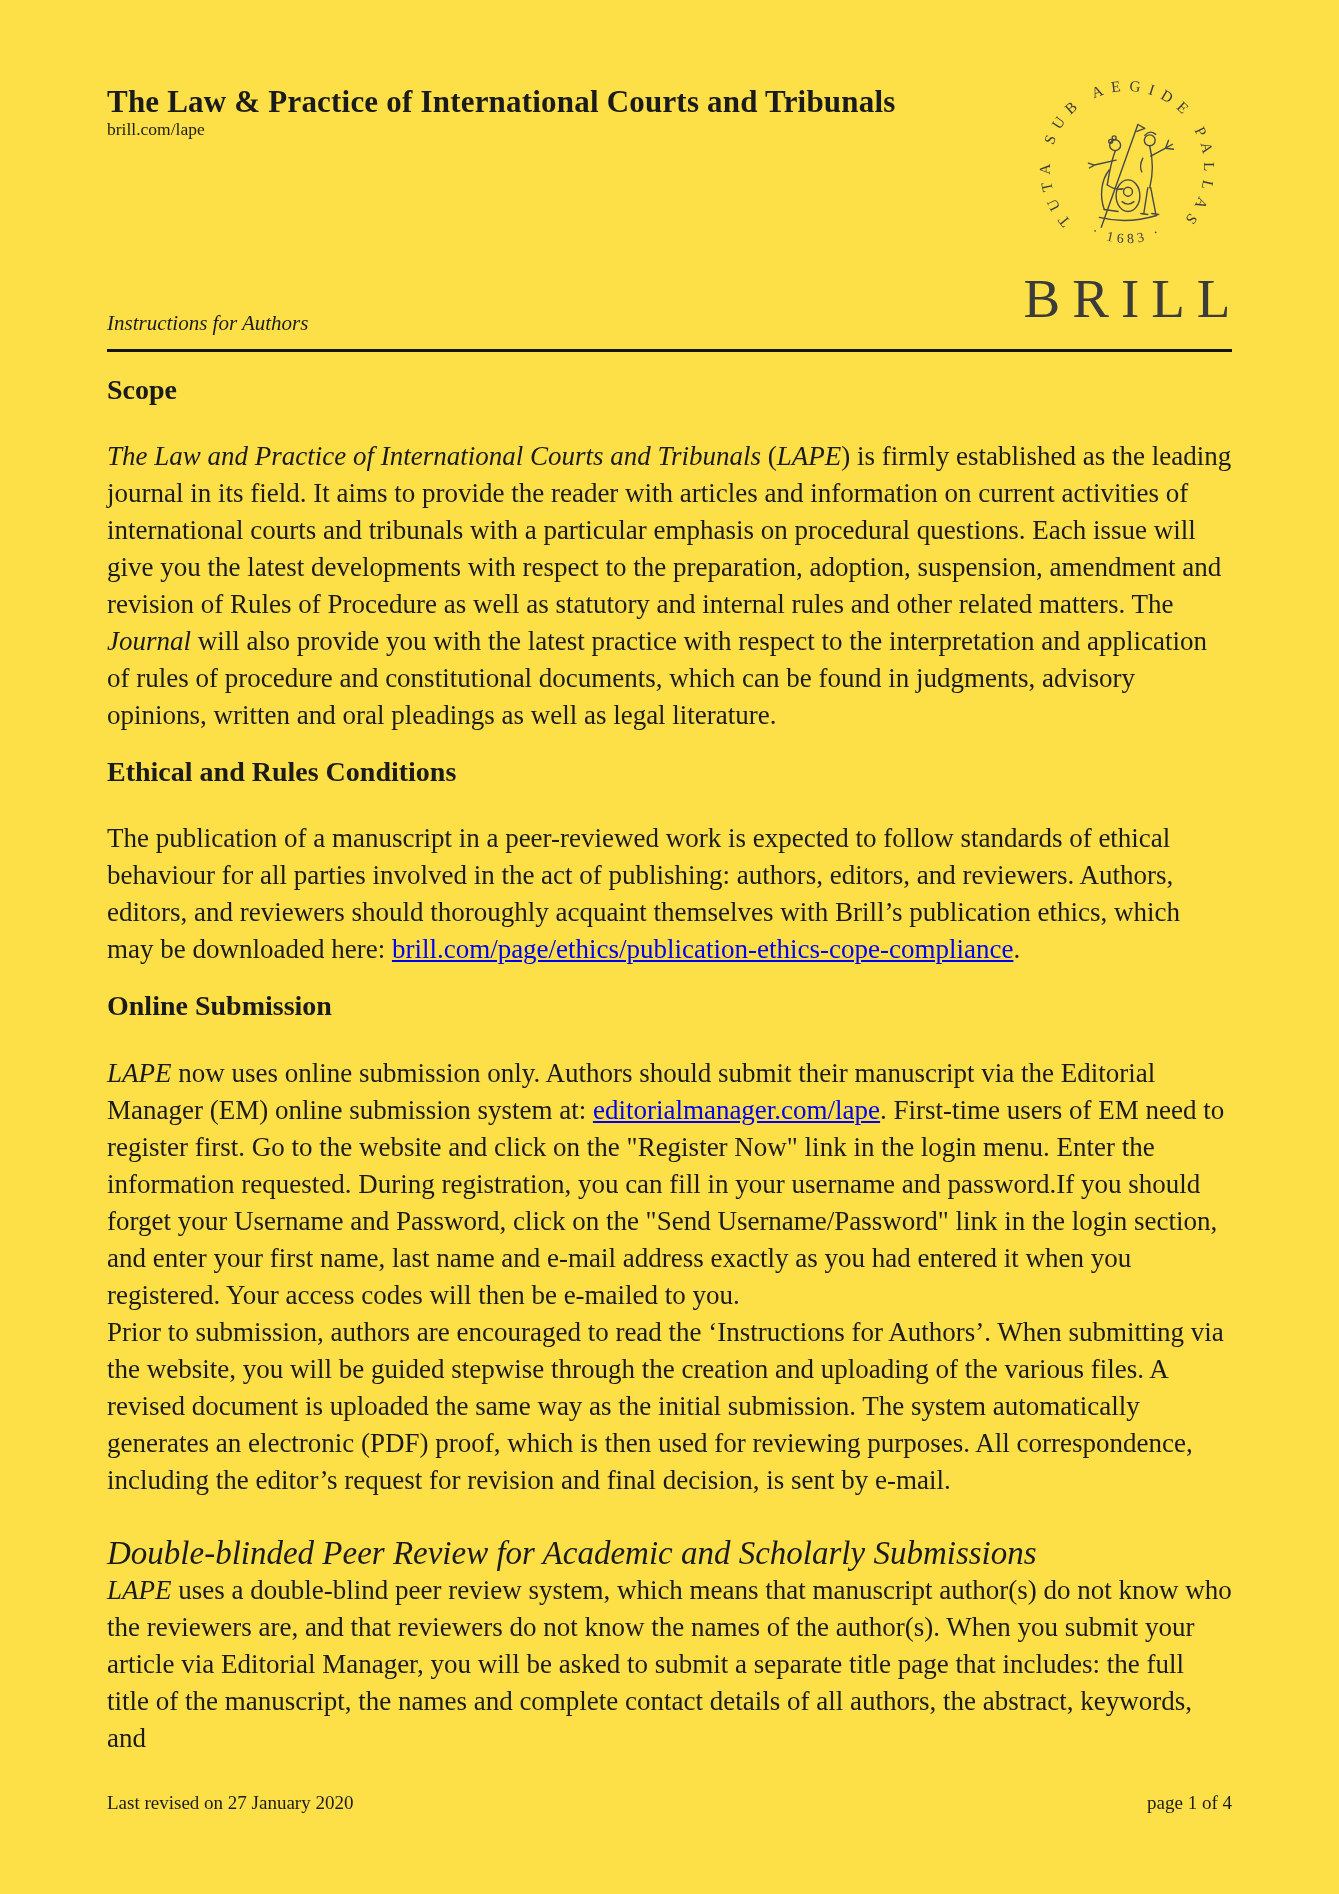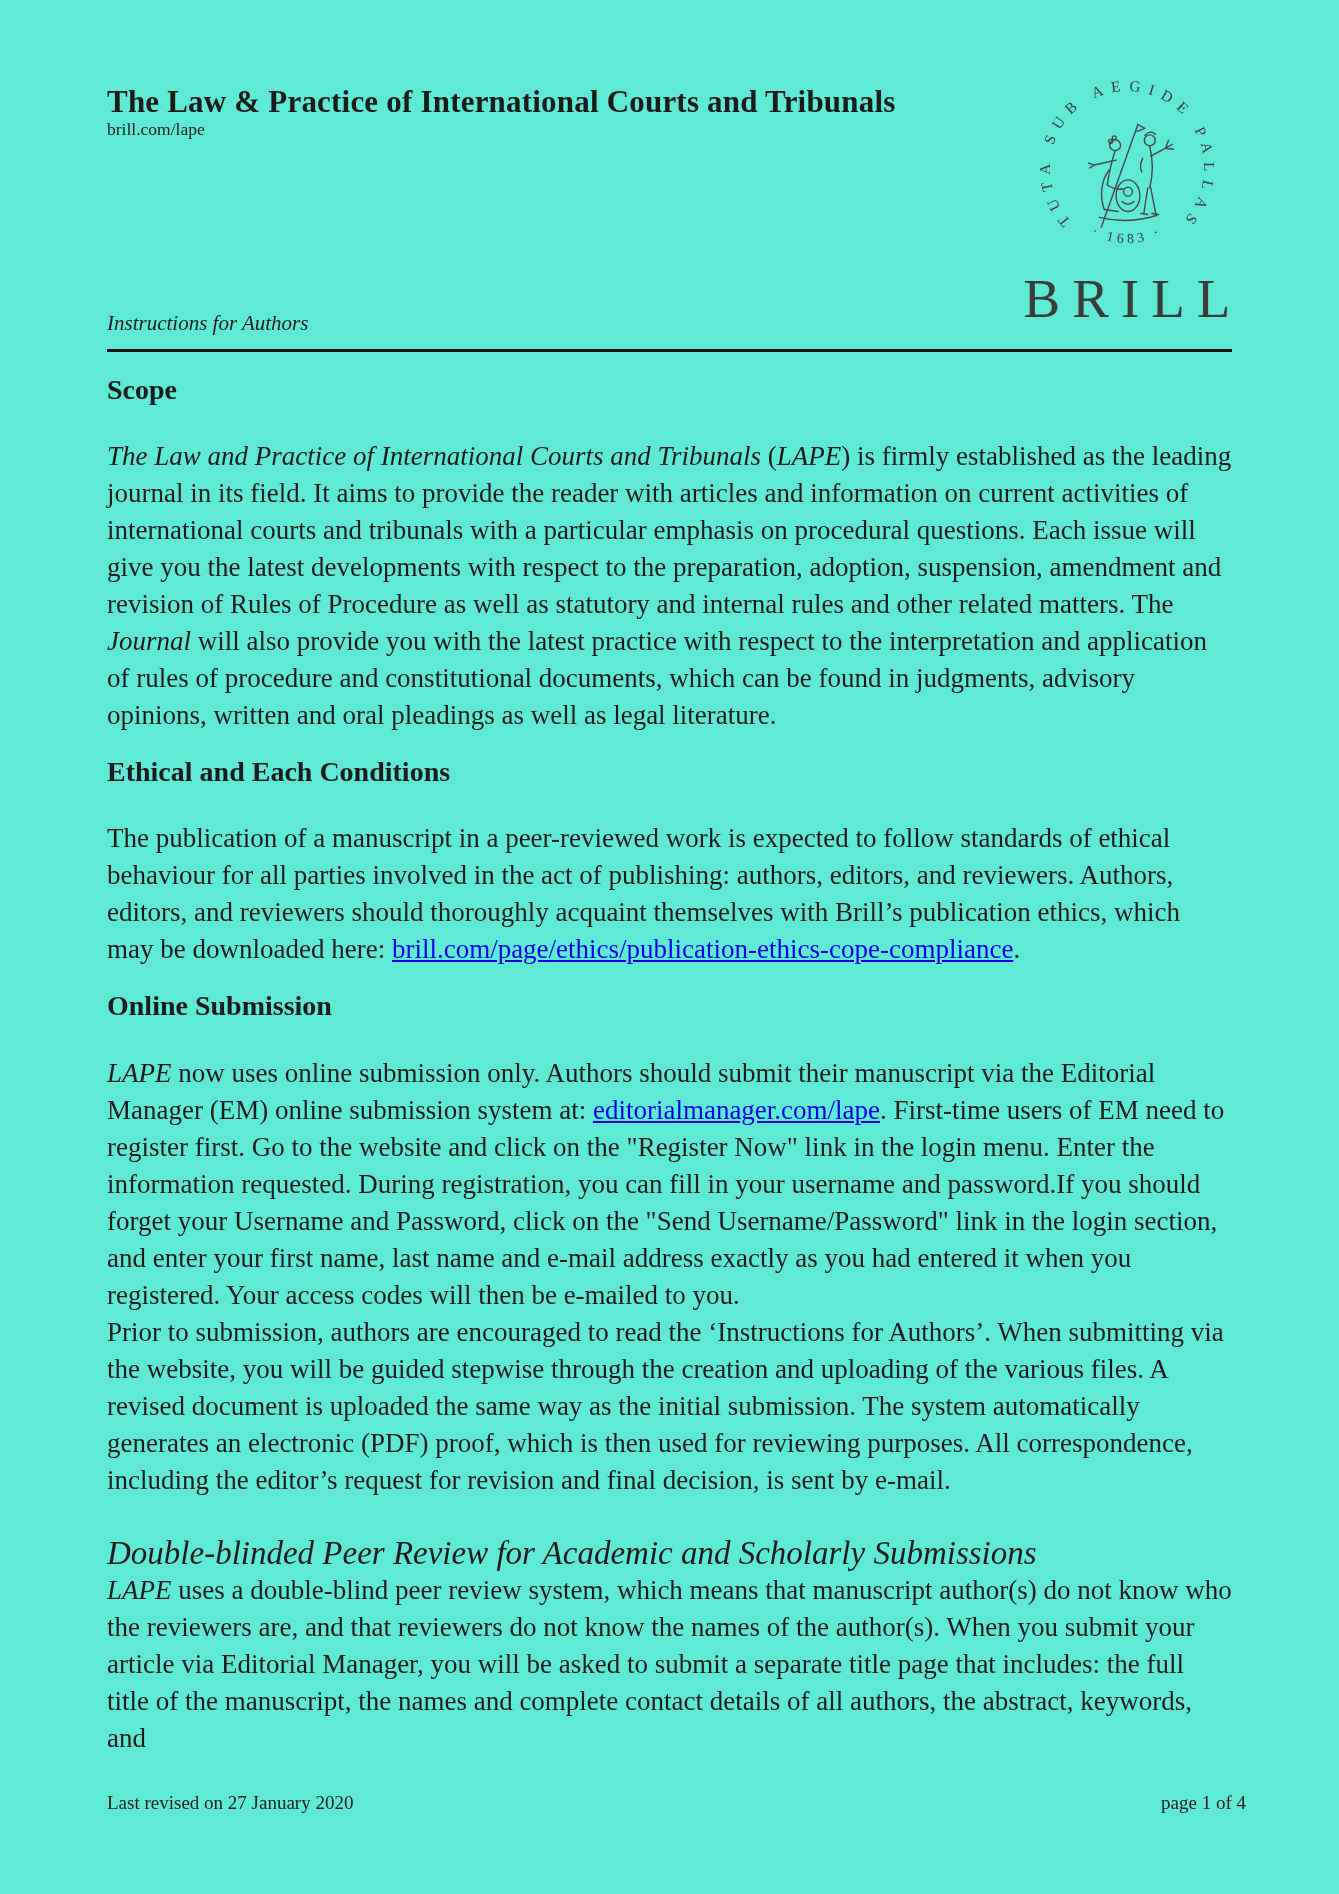--- a/index.html
+++ b/index.html
@@ -5,21 +5,21 @@
 <style>
   :root { --ink:#1b1b1b; --link:#0000EE; --brand:#3b3b3b; }
   * { margin:0; padding:0; box-sizing:border-box; }
   html,body { background:#ffffff; }
   body {
     width:1339px; height:1894px;
     font-family:"Liberation Serif", serif;
     color:var(--ink);
     overflow:hidden;
   }
-  .page { position:relative; width:1339px; height:1894px; padding:85px 107px 0 107px; background:#5eead4; }
+  .page { position:relative; width:1339px; height:1894px; padding:85px 107px 0 107px; background:#fde047; }
 
   
   .header { display:flex; justify-content:space-between; align-items:stretch; min-height:250px; }
   .header-left { display:flex; flex-direction:column; justify-content:space-between; }
   .journal-title { font-size:31px; font-weight:bold; letter-spacing:0.2px; line-height:1.1; }
   .journal-url { font-size:17.5px; }
   .doc-title { font-style:italic; font-size:21px; line-height:1.1; }
 
   .logo { width:210px; display:flex; flex-direction:column; align-items:center; margin-top:-6px; flex:0 0 auto; }
   .emblem { display:block; }
@@ -33,21 +33,21 @@
   
   .content h2 { font-size:28px; font-weight:bold; margin-top:22px; line-height:1.15; }
   .content h3 { font-size:33px; font-style:italic; font-weight:normal; margin-top:36px; line-height:37px; }
   .para { font-size:27px; line-height:37px; margin-top:32px; text-align:left; }
   .para.flush { margin-top:0; }
   .italic { font-style:italic; }
   a.link { color:var(--link); text-decoration:underline; cursor:pointer; }
 
   
   .footer {
-    position:absolute; left:107px; right:93px; top:1792px;
+    position:absolute; left:107px; right:107px; top:1792px;
     display:flex; justify-content:space-between; font-size:19px;
   }
 </style>
 </head>
 <body>
 
 <div class="page">
 
   <header class="header">
     <div class="header-left">
@@ -106,21 +106,21 @@
   </header>
 
   <hr class="rule">
 
   <main class="content">
       <section>
         <h2>Scope</h2>
         <p class="para"><span class="italic">The Law and Practice of International Courts and Tribunals</span><span> (</span><span class="italic">LAPE</span><span>) is firmly established as the leading journal in its field. It aims to provide the reader with articles and information on current activities of international courts and tribunals with a particular emphasis on procedural questions. Each issue will give you the latest developments with respect to the preparation, adoption, suspension, amendment and revision of Rules of Procedure as well as statutory and internal rules and other related matters. The </span><span class="italic">Journal</span><span> will also provide you with the latest practice with respect to the interpretation and application of rules of procedure and constitutional documents, which can be found in judgments, advisory opinions, written and oral pleadings as well as legal literature.</span></p>
       </section>
       <section>
-        <h2>Ethical and Each Conditions</h2>
+        <h2>Ethical and Rules Conditions</h2>
         <p class="para"><span>The publication of a manuscript in a peer-reviewed work is expected to follow standards of ethical behaviour for all parties involved in the act of publishing: authors, editors, and reviewers. Authors, editors, and reviewers should thoroughly acquaint themselves with Brill’s publication ethics, which may be downloaded here: </span><a class="link" href="#">brill.com/page/ethics/publication-ethics-cope-compliance</a><span>.</span></p>
       </section>
       <section>
         <h2>Online Submission</h2>
         <p class="para"><span class="italic">LAPE</span><span> now uses online submission only. Authors should submit their manuscript via the Editorial Manager (EM) online submission system at: </span><a class="link" href="#">editorialmanager.com/lape</a><span>. First-time users of EM need to register first. Go to the website and click on the "Register Now" link in the login menu. Enter the information requested. During registration, you can fill in your username and password.If you should forget your Username and Password, click on the "Send Username/Password" link in the login section, and enter your first name, last name and e-mail address exactly as you had entered it when you registered. Your access codes will then be e-mailed to you.</span></p>
         <p class="para flush"><span>Prior to submission, authors are encouraged to read the ‘Instructions for Authors’. When submitting via the website, you will be guided stepwise through the creation and uploading of the various files. A revised document is uploaded the same way as the initial submission. The system automatically generates an electronic (PDF) proof, which is then used for reviewing purposes. All correspondence, including the editor’s request for revision and final decision, is sent by e-mail.</span></p>
       </section>
       <section>
         <h3>Double-blinded Peer Review for Academic and Scholarly Submissions</h3>
         <p class="para flush"><span class="italic">LAPE</span><span> uses a double-blind peer review system, which means that manuscript author(s) do not know who the reviewers are, and that reviewers do not know the names of the author(s). When you submit your article via Editorial Manager, you will be asked to submit a separate title page that includes: the full title of the manuscript, the names and complete contact details of all authors, the abstract, keywords, and</span></p>

